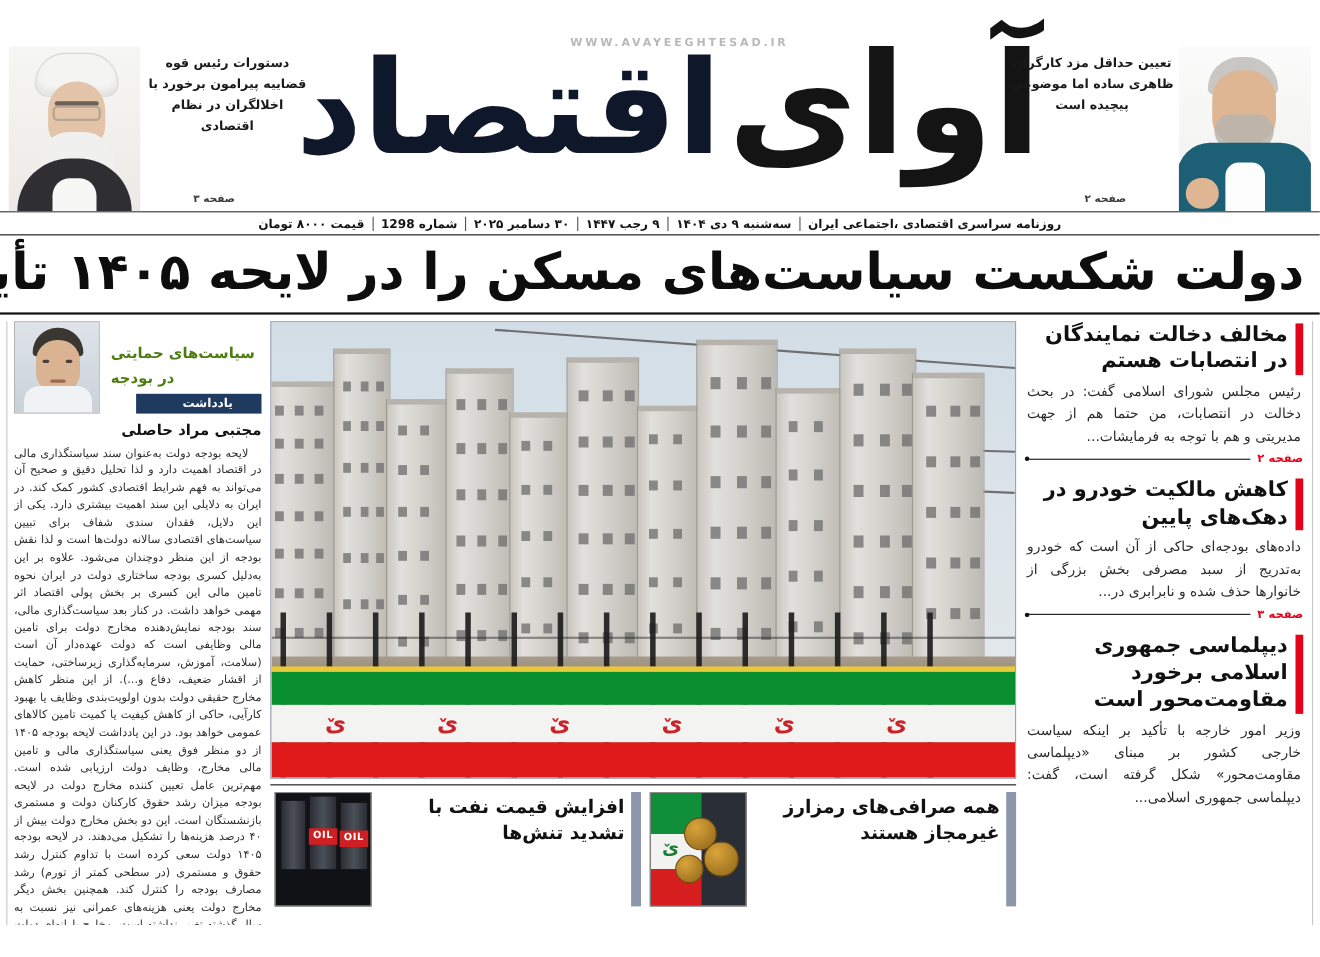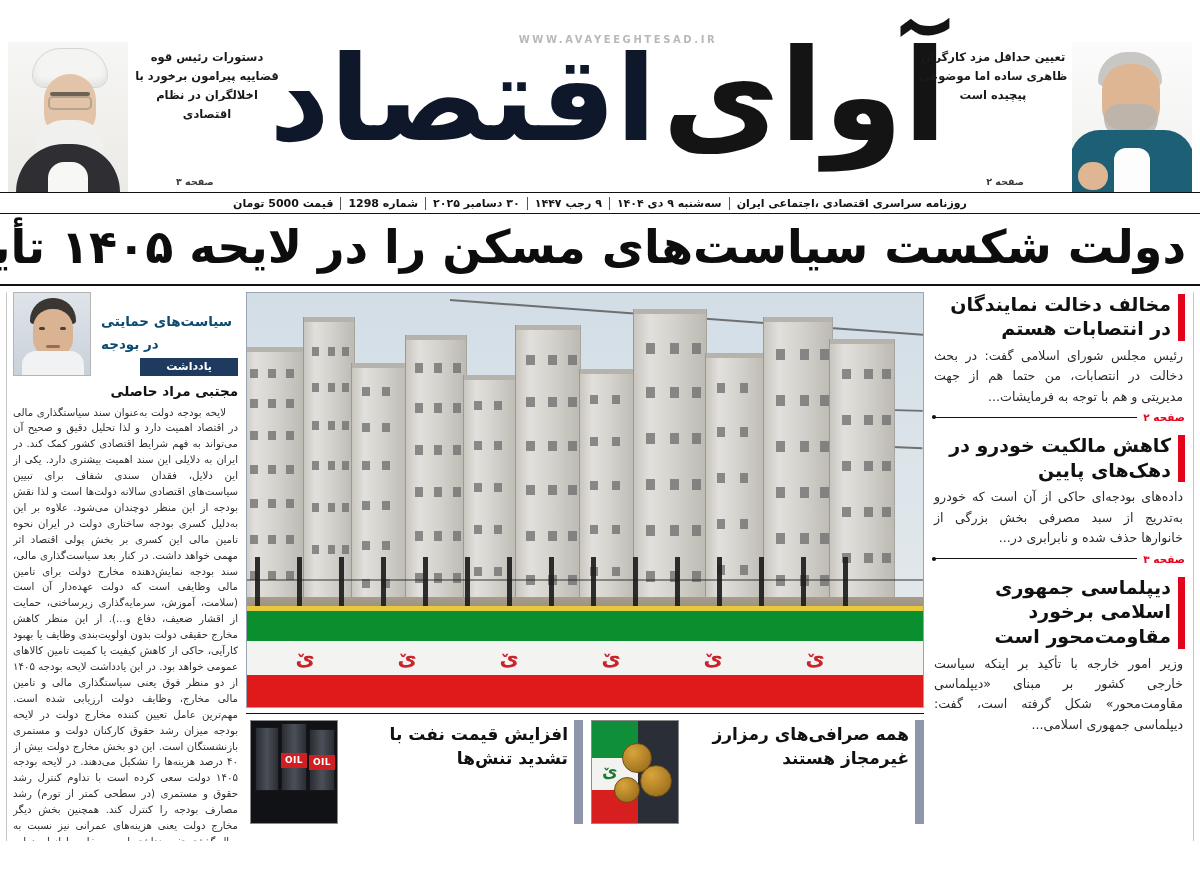--- a/index.html
+++ b/index.html
@@ -474,38 +474,38 @@
   .op-photo .e1, .op-photo .e2 { position:absolute; top:34px; width:6px; height:3px; background:#4a4039; border-radius:2px; }
   .op-photo .e1 { left:25px; } .op-photo .e2 { left:46px; }
   .op-photo .m { position:absolute; left:32px; top:52px; width:14px; height:3px; background:#9b6b51; border-radius:2px; }
   .op-photo .b { position:absolute; left:8px; bottom:0; width:62px; height:24px; background:#f0f2f4; border-radius:14px 14px 0 0; }
   .op-title {
     flex: 1;
     order: 1;
     text-align: left;
     font-size: 13.5px;
     line-height: 1.75;
-    color: #0c4a6e;
+    color: #4d7c0f;
     font-weight: 700;
     padding-top: 18px;
     padding-left: 2px;
   }
   .op-badge-row {
     display: flex;
     direction: rtl;
     justify-content: flex-start;
     margin-top: -18px;
     margin-bottom: 3px;
   }
   .op-badge {
     background: #1e3a5f;
     color: #fff;
     font-size: 11px;
     font-weight: 700;
-    padding: 2px 26px 3px 26px;
+    padding: 2px 26px 3px 42px;
     letter-spacing: .5px;
   }
   .op-author {
     font-size: 13.5px;
     font-weight: 700;
     color: #111;
     margin: 4px 0 6px 0;
     text-align: right;
     direction: rtl;
   }
@@ -565,21 +565,21 @@
     <div class="ear-page right">صفحه ۲</div>
   </div>
 
   <div class="infobar">
     <div class="items">
       <span>روزنامه سراسری اقتصادی ،اجتماعی ایران</span>
       <span>سه‌شنبه ۹ دی ۱۴۰۴</span>
       <span>۹ رجب ۱۴۴۷</span>
       <span>۳۰ دسامبر ۲۰۲۵</span>
       <span>شماره 1298</span>
-      <span>قیمت 5000 تومان</span>
+      <span>قیمت ۸۰۰۰ تومان</span>
     </div>
   </div>
 
   <div class="headline-band">
     <div class="headline">دولت شکست سیاست‌های مسکن را در لایحه ۱۴۰۵ تأیید کرد</div>
   </div>
 
   <div class="content">
 
     <div class="sidebar">

